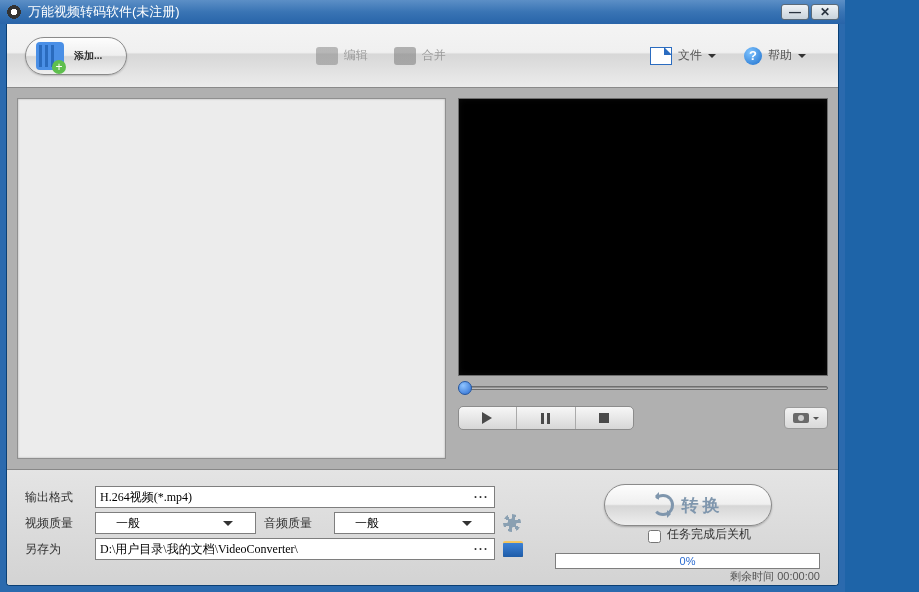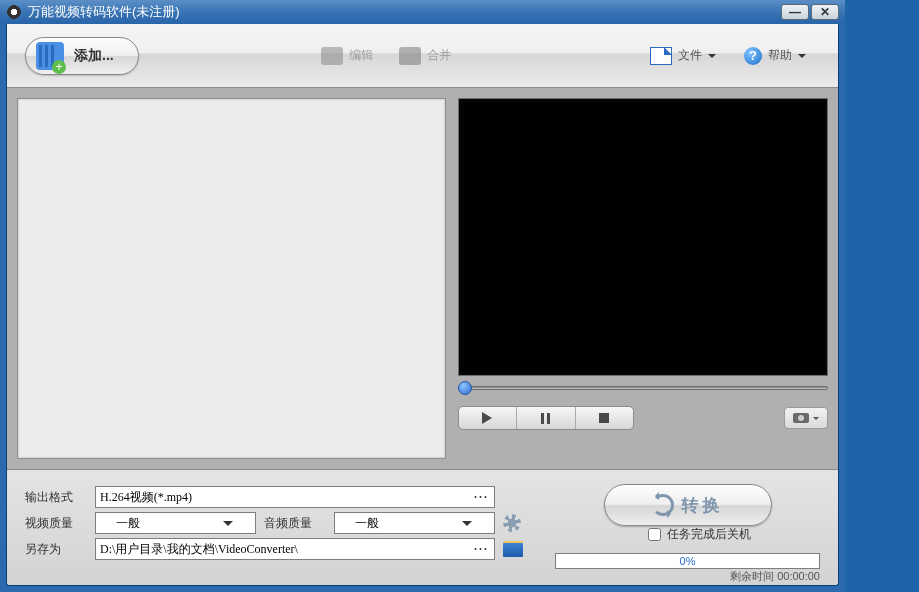--- a/index.html
+++ b/index.html
@@ -77,21 +77,21 @@
 }
 .btn-add .icon::before {
   content: ""; position: absolute; left: 3px; top: 3px; width: 18px; height: 22px;
   background: repeating-linear-gradient(90deg, #2a6bbe 0 3px, #4a8fe6 3px 6px);
 }
 .btn-add .icon::after {
   content: "+"; position: absolute; right: -2px; bottom: -4px;
   width: 14px; height: 14px; border-radius: 50%;
   background: #5fbf4e; color: #fff; font-size: 12px; line-height: 14px; text-align: center;
 }
-.btn-add span { font-size: 14px; font-weight: bold; color: #333; }
+.btn-add span { font-size: 10px; font-weight: bold; color: #333; }
 .tb-spacer { flex: 1; }
 .tb-item {
   display: flex; align-items: center;
   margin: 0 14px;
   color: #555;
   cursor: pointer;
 }
 .tb-item.disabled { color: #9b9b9b; cursor: default; margin-left: 12px; }
 .tb-item .ti-icon { width: 22px; height: 18px; margin-right: 6px; opacity: .55; }
 .tb-item.enabled .ti-icon { opacity: 1; }
@@ -318,21 +318,21 @@
 .btn-convert .refresh-icon::after {
   content: ""; position: absolute;
   width: 0; height: 0;
   border: 4px solid transparent;
 }
 .btn-convert .refresh-icon::before { border-right-color: #7f96ad; top: -5px; left: -4px; }
 .btn-convert .refresh-icon::after { border-left-color: #7f96ad; bottom: -5px; right: -4px; }
 .btn-convert .lbl { font-size: 17px; font-weight: bold; letter-spacing: 4px; }
 .shutdown {
   margin-left: 24px;
-  display: flex; align-items: center; gap: 6px;
+  display: flex; align-items: flex-end; gap: 6px;
   color: #333; cursor: pointer;
 }
 .shutdown input { width: 13px; height: 13px; }
 .progress-row {
   margin-top: 10px;
   display: flex; flex-direction: column;
   align-items: stretch;
 }
 .progress {
   height: 16px;

